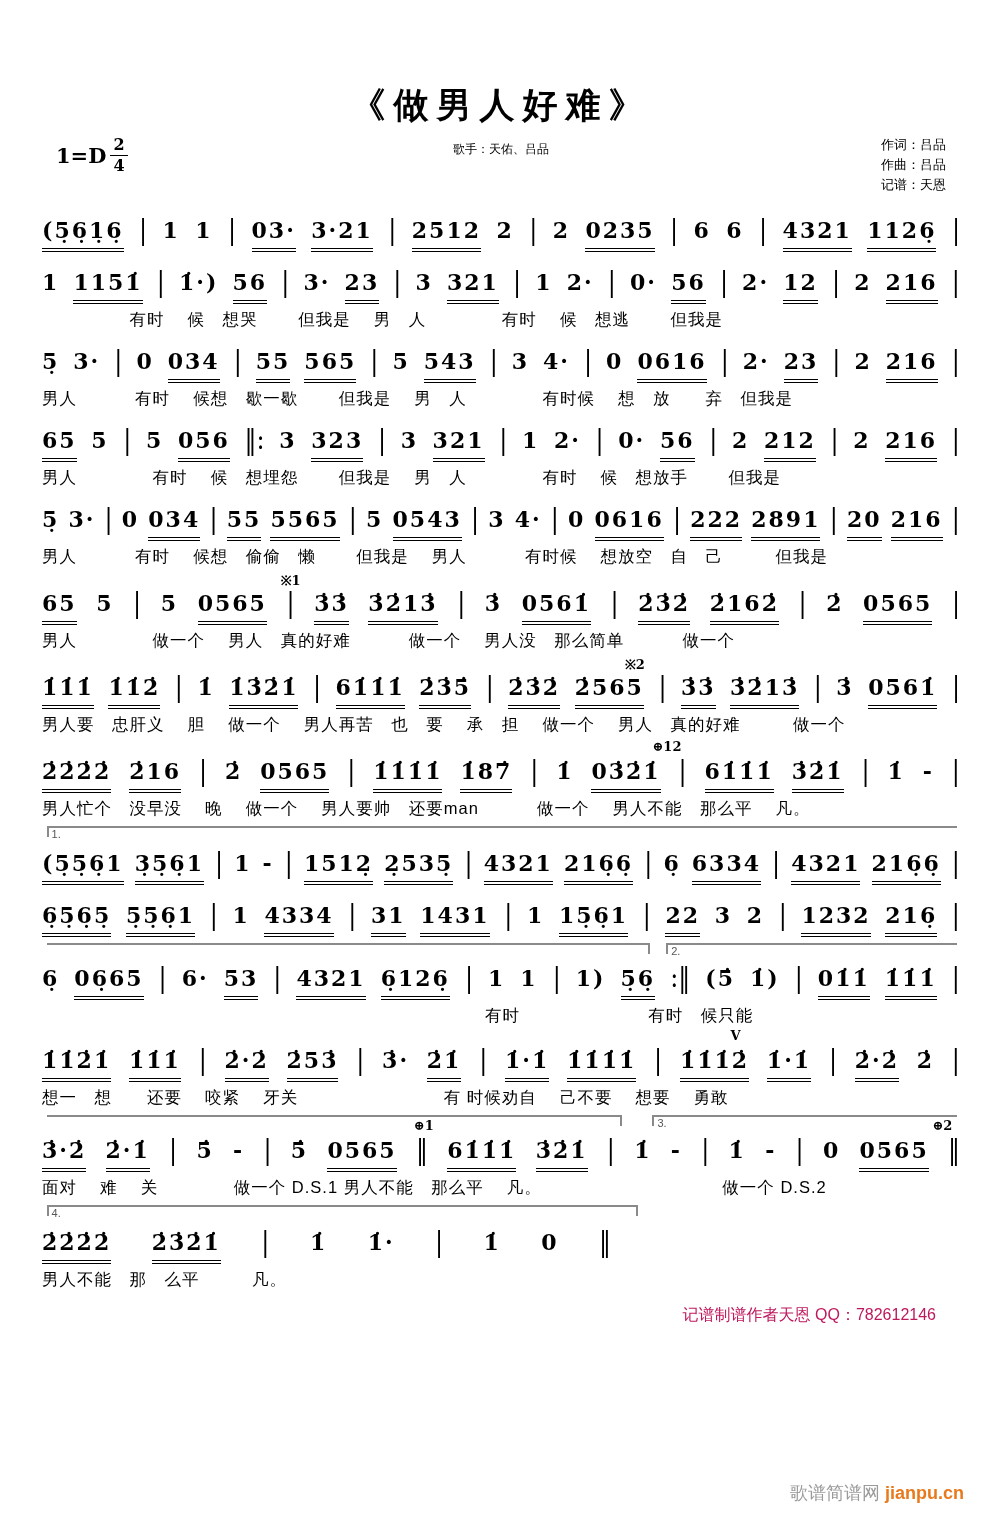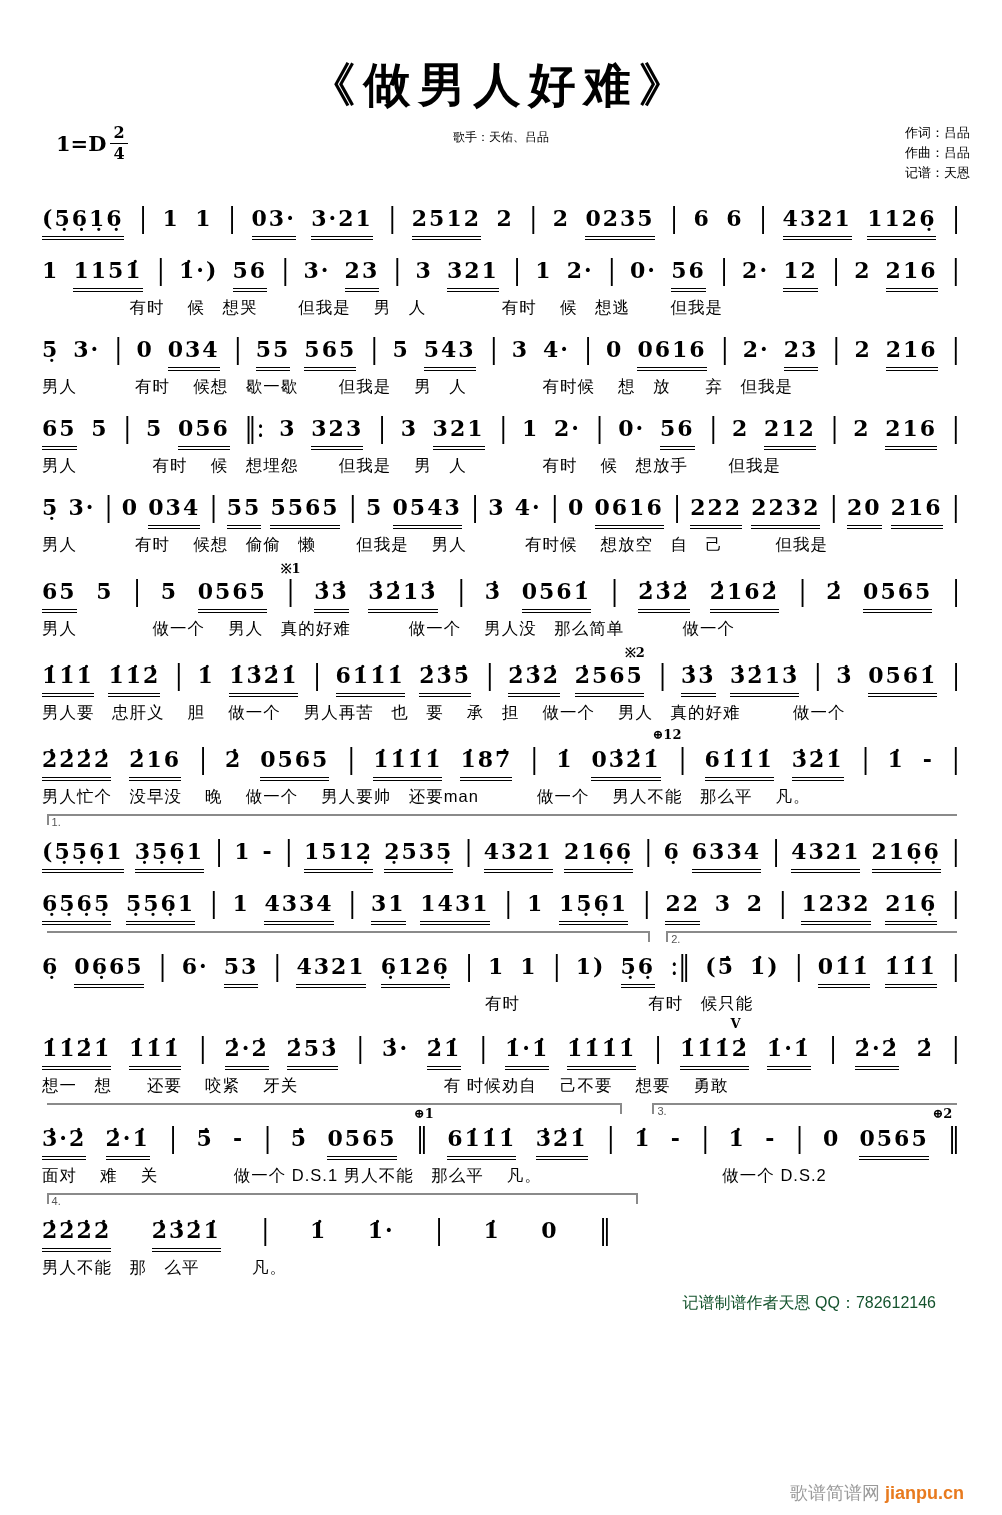--- a/index.html
+++ b/index.html
@@ -1,31 +1,31 @@
 <!DOCTYPE html>
 <html><head>
 <meta charset="utf-8">
 <style>
   html,body{margin:0;padding:0;background:#fff;}
   body{width:1002px;height:1515px;position:relative;overflow:hidden;
        font-family:"Liberation Sans",sans-serif;color:#000;}
   .page{position:relative;width:100%;height:100%;}
 
   
-  .title{ text-align:center; font-size:47px; font-weight:bold; letter-spacing:8px;
-          padding-top:54px; font-family:Liberation Mono, monospace;}
+  .title{ text-align:center; font-size:35px; font-weight:bold; letter-spacing:8px;
+          padding-top:82px; font-family:Liberation Mono, monospace;}
   .subhead{position:relative;height:78px;}
   .keysig{position:absolute;left:56px;top:8px;font-size:21px;font-weight:bold;
           font-family:"DejaVu Serif",serif;display:flex;align-items:center;}
   .frac{display:inline-flex;flex-direction:column;align-items:center;margin-left:4px;
         font-size:16px;font-weight:bold;line-height:1;}
   .frac .num{padding:0 3px 2px;border-bottom:1.5px solid #000;}
   .frac .den{padding-top:2px;}
   .singer{position:absolute;left:0;right:0;top:12px;text-align:center;font-size:12px;}
-  .credits{position:absolute;right:32px;top:6px;text-align:left;font-size:13px;line-height:20px;}
+  .credits{position:absolute;right:56px;top:6px;text-align:left;font-size:13px;line-height:20px;}
 
   
   .lines{padding:6px 42px 0;}
   .line{position:relative;margin-bottom:13px;}
   .notes{display:flex;justify-content:space-between;align-items:baseline;
          font-family:"DejaVu Serif",serif;font-weight:bold;font-size:22px;
          line-height:34px;white-space:nowrap;}
   .notes .tok{letter-spacing:2px;}
   .notes .bm{border-bottom:4px double #000;padding-bottom:1px;}
   .notes .bar{font-weight:normal;font-size:24px;transform:scaleY(1.15);}
@@ -34,21 +34,21 @@
   .ann{position:absolute;top:-15px;font-size:13px;font-weight:bold;
        font-family:"DejaVu Serif",serif;}
   .vbr{position:absolute;height:9px;border-top:2px solid #8a8a8a;}
   .vbr.cl{border-left:2px solid #8a8a8a;}
   .vbr.cr{border-right:2px solid #8a8a8a;}
   .vbr .lb{position:absolute;left:3px;top:0;font-size:11px;color:#555;}
   .vbr.top{top:-20px;} .vbr.bot{bottom:-17px;}
 
   
   .maker{margin-top:14px;text-align:right;padding-right:66px;
-         font-size:16px;color:#14532d;}
+         font-size:16px;color:#be185d;}
   .site{position:absolute;right:38px;bottom:10px;font-size:18px;color:#9a9a9a;}
   .site a{text-decoration:none;font-weight:bold;}
 </style>
 </head>
 <body>
 
 <div class="page">
 
   <div class="title">《做男人好难》</div>
 
@@ -194,21 +194,21 @@
           <span class="tok">5</span>
           <span class="tok bm">0543</span>
           <span class="bar">|</span>
           <span class="tok">3</span>
           <span class="tok">4·</span>
           <span class="bar">|</span>
           <span class="tok">0</span>
           <span class="tok bm">0616</span>
           <span class="bar">|</span>
           <span class="tok bm">222</span>
-          <span class="tok bm">2232</span>
+          <span class="tok bm">2891</span>
           <span class="bar">|</span>
           <span class="tok bm">20</span>
           <span class="tok bm">216</span>
           <span class="bar">|</span>
         </div>
         <div class="lyr">男人　　　 有时　 候想　偷偷　懒　　 但我是　 男人　　　 有时候　 想放空　自　己　　　但我是</div>
       </div>
       <div class="line" style="margin-top: 18px;">
         <span class="ann" style="left: 26%;">※1</span>
         <div class="notes">

